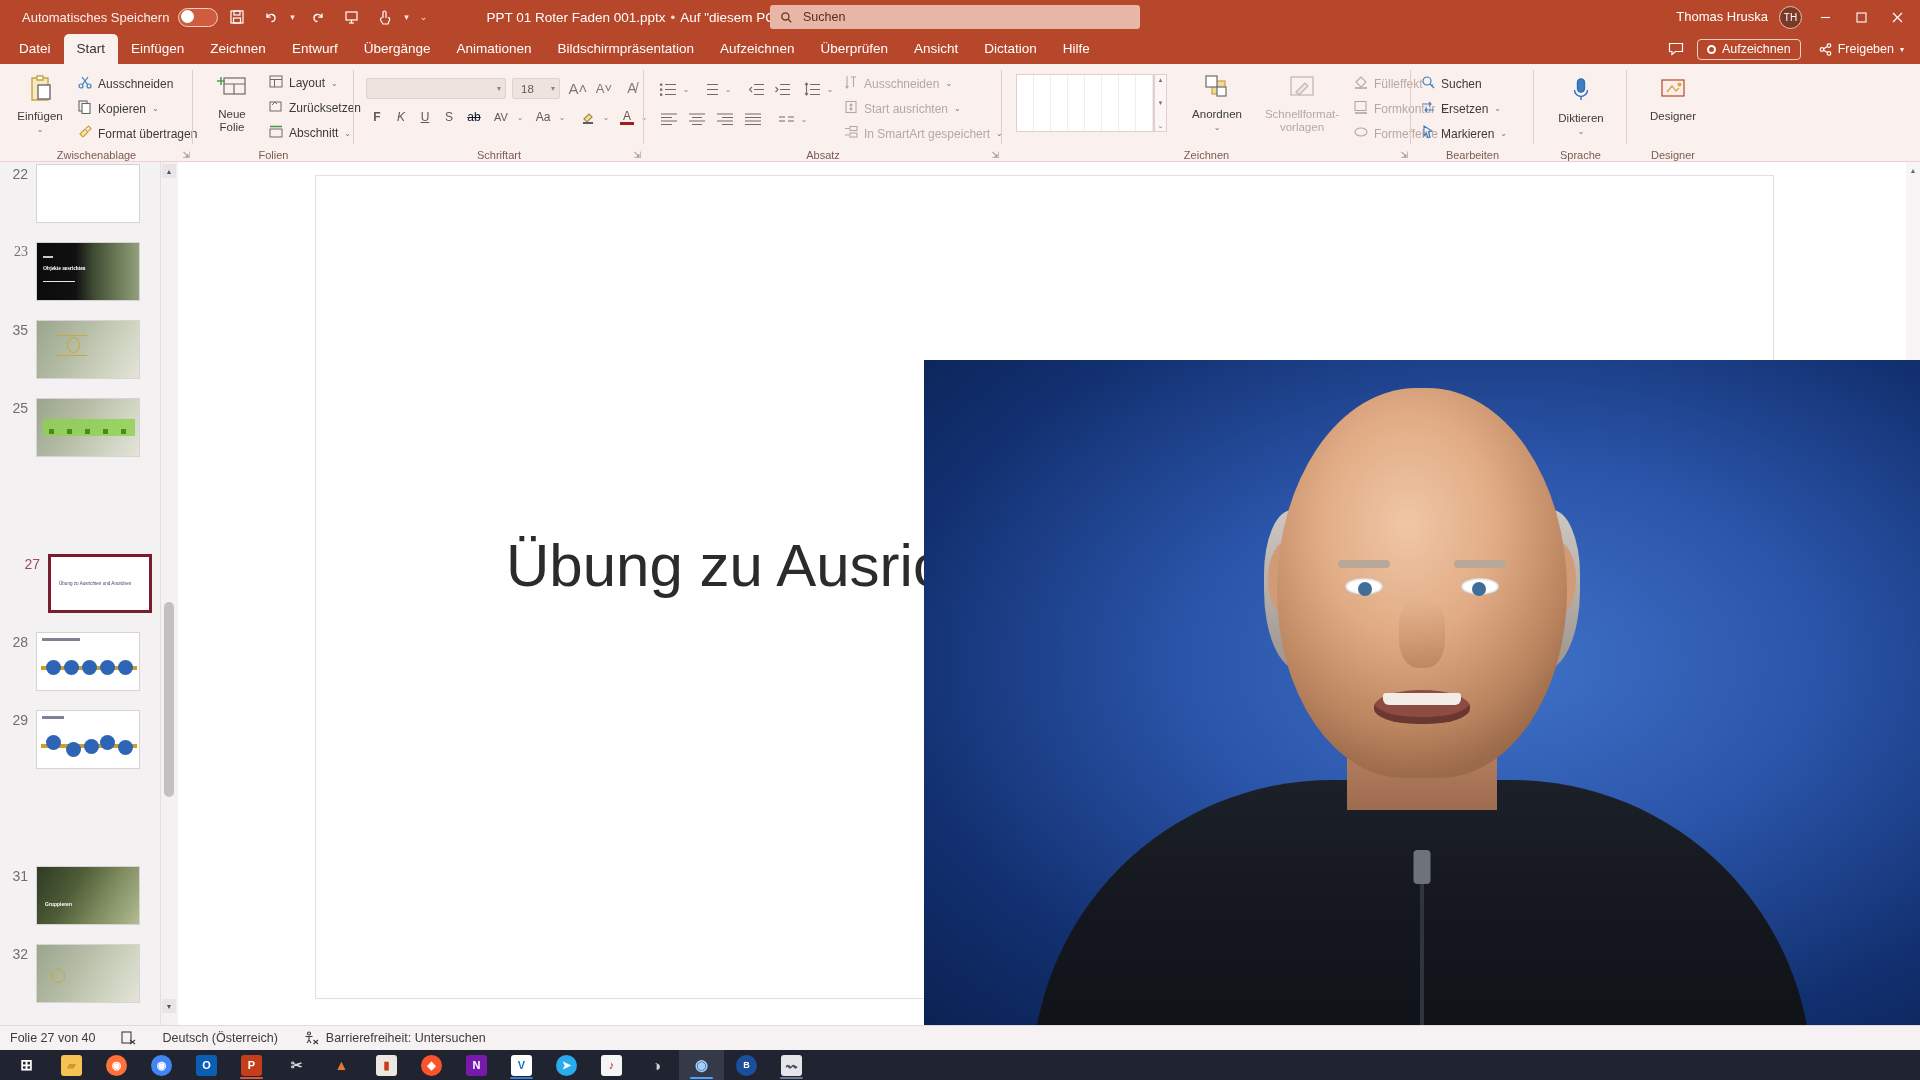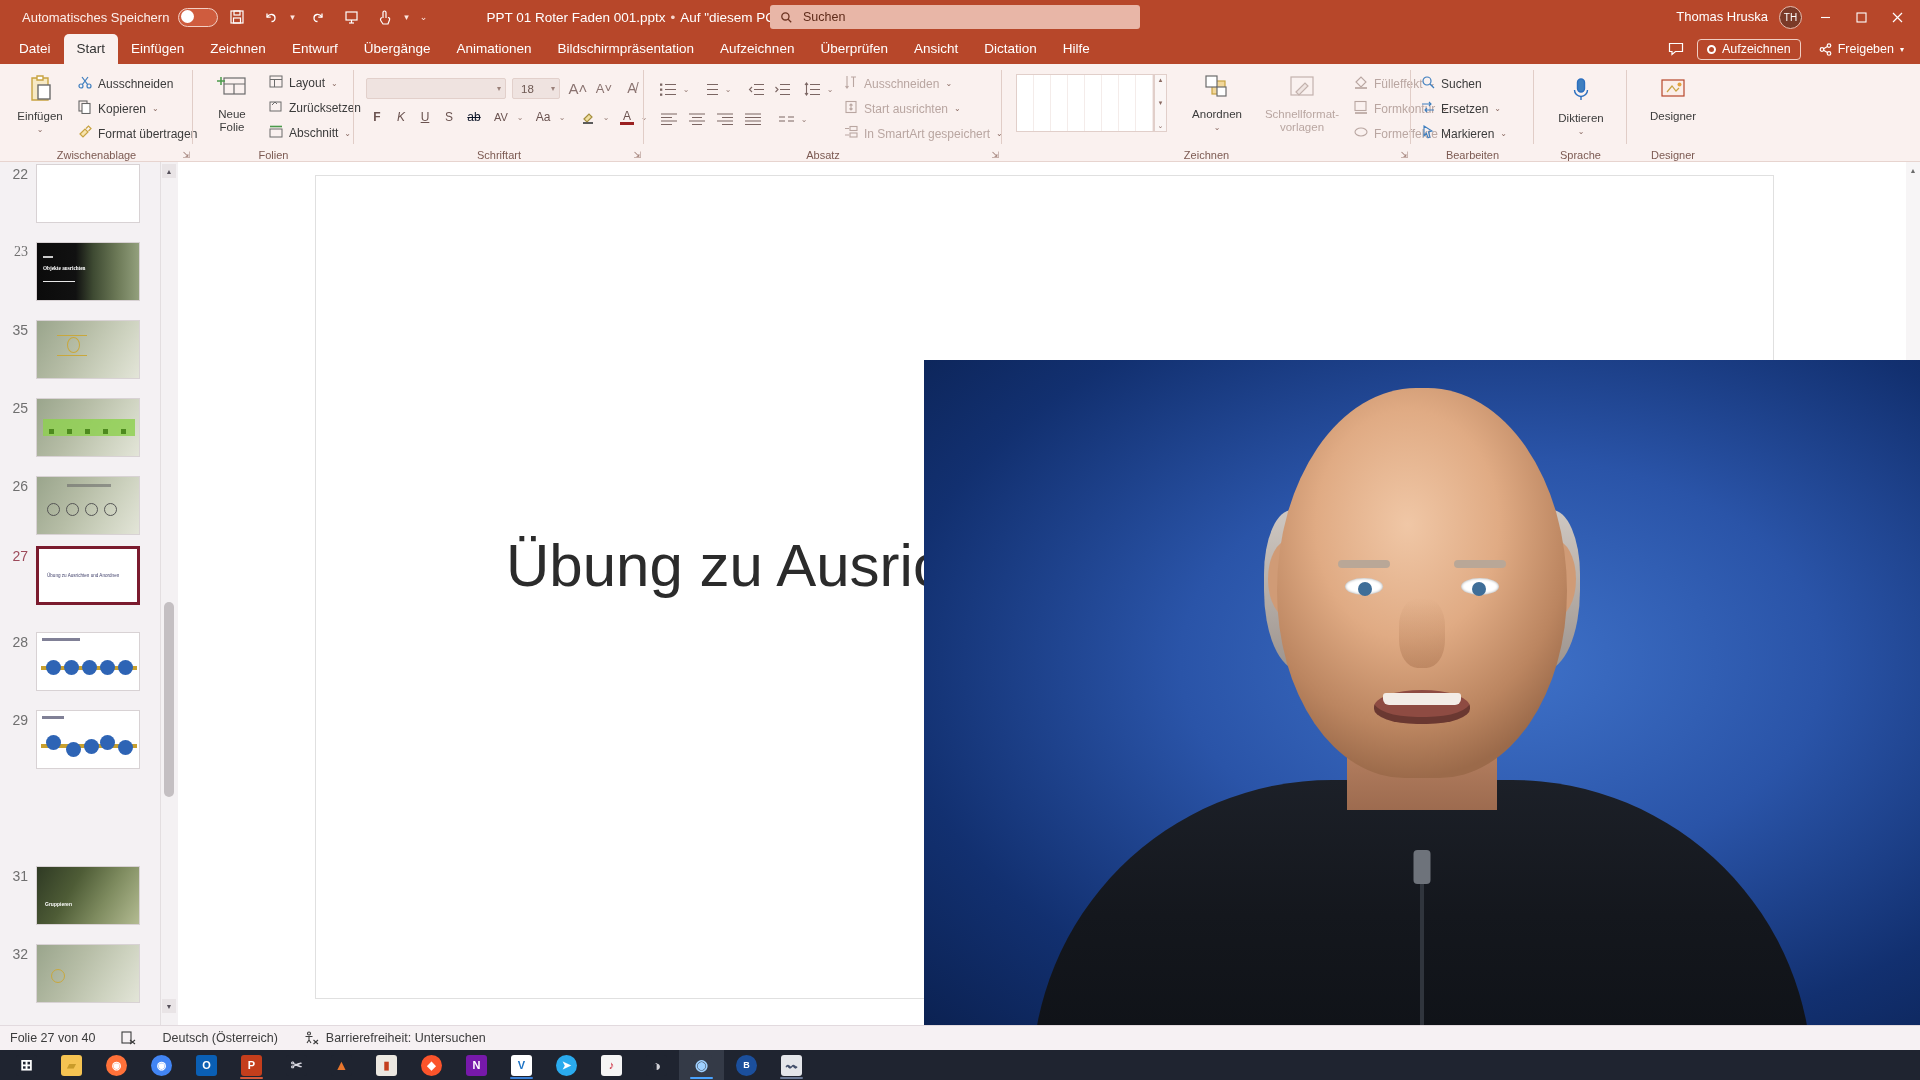--- a/index.html
+++ b/index.html
@@ -909,32 +909,22 @@
       <span class="thumbimg" style="background:linear-gradient(120deg,#9aa58c 0%,#b6bda6 40%,#cdd2bf 70%,#e3e5d8 100%);">
         <span style="position:absolute;left:6px;top:20px;width:92px;height:17px;background:#8ed14e;opacity:.82;"></span>
         <span style="position:absolute;left:12px;top:30px;width:5px;height:5px;background:#4d8a1e;"></span>
         <span style="position:absolute;left:30px;top:30px;width:5px;height:5px;background:#4d8a1e;"></span>
         <span style="position:absolute;left:48px;top:30px;width:5px;height:5px;background:#4d8a1e;"></span>
         <span style="position:absolute;left:66px;top:30px;width:5px;height:5px;background:#4d8a1e;"></span>
         <span style="position:absolute;left:84px;top:30px;width:5px;height:5px;background:#4d8a1e;"></span>
       </span>
     </div>
 
-    <div class="thumbrow" style="top:314px;">
-      <span class="thumbnum">26</span>
-      <span class="thumbimg" style="background:linear-gradient(120deg,#9aa58c 0%,#b6bda6 40%,#cdd2bf 70%,#e3e5d8 100%);">
-        <span style="position:absolute;left:30px;top:7px;width:44px;height:3px;background:#6b6b6b;opacity:.6;"></span>
-        <span style="position:absolute;left:10px;top:26px;width:13px;height:13px;border:1px solid #555;border-radius:50%;"></span>
-        <span style="position:absolute;left:29px;top:26px;width:13px;height:13px;border:1px solid #555;border-radius:50%;"></span>
-        <span style="position:absolute;left:48px;top:26px;width:13px;height:13px;border:1px solid #555;border-radius:50%;"></span>
-        <span style="position:absolute;left:67px;top:26px;width:13px;height:13px;border:1px solid #555;border-radius:50%;"></span>
-      </span>
-    </div>
-
-    <div class="thumbrow" style="top:384px;">
+
+    <div class="thumbrow" style="top:392px;margin-left:12px;">
       <span class="thumbnum sel">27</span>
       <span class="thumbimg sel">
         <span style="position:absolute;left:8px;top:24px;font-size:4.6px;color:#3f3f6a;white-space:nowrap;">Übung zu Ausrichten und Anordnen</span>
       </span>
     </div>
 
     <div class="thumbrow" style="top:470px;">
       <span class="thumbnum">28</span>
       <span class="thumbimg">
         <span style="position:absolute;left:5px;top:5px;width:38px;height:2.5px;background:#4a4a6a;opacity:.7;"></span>

